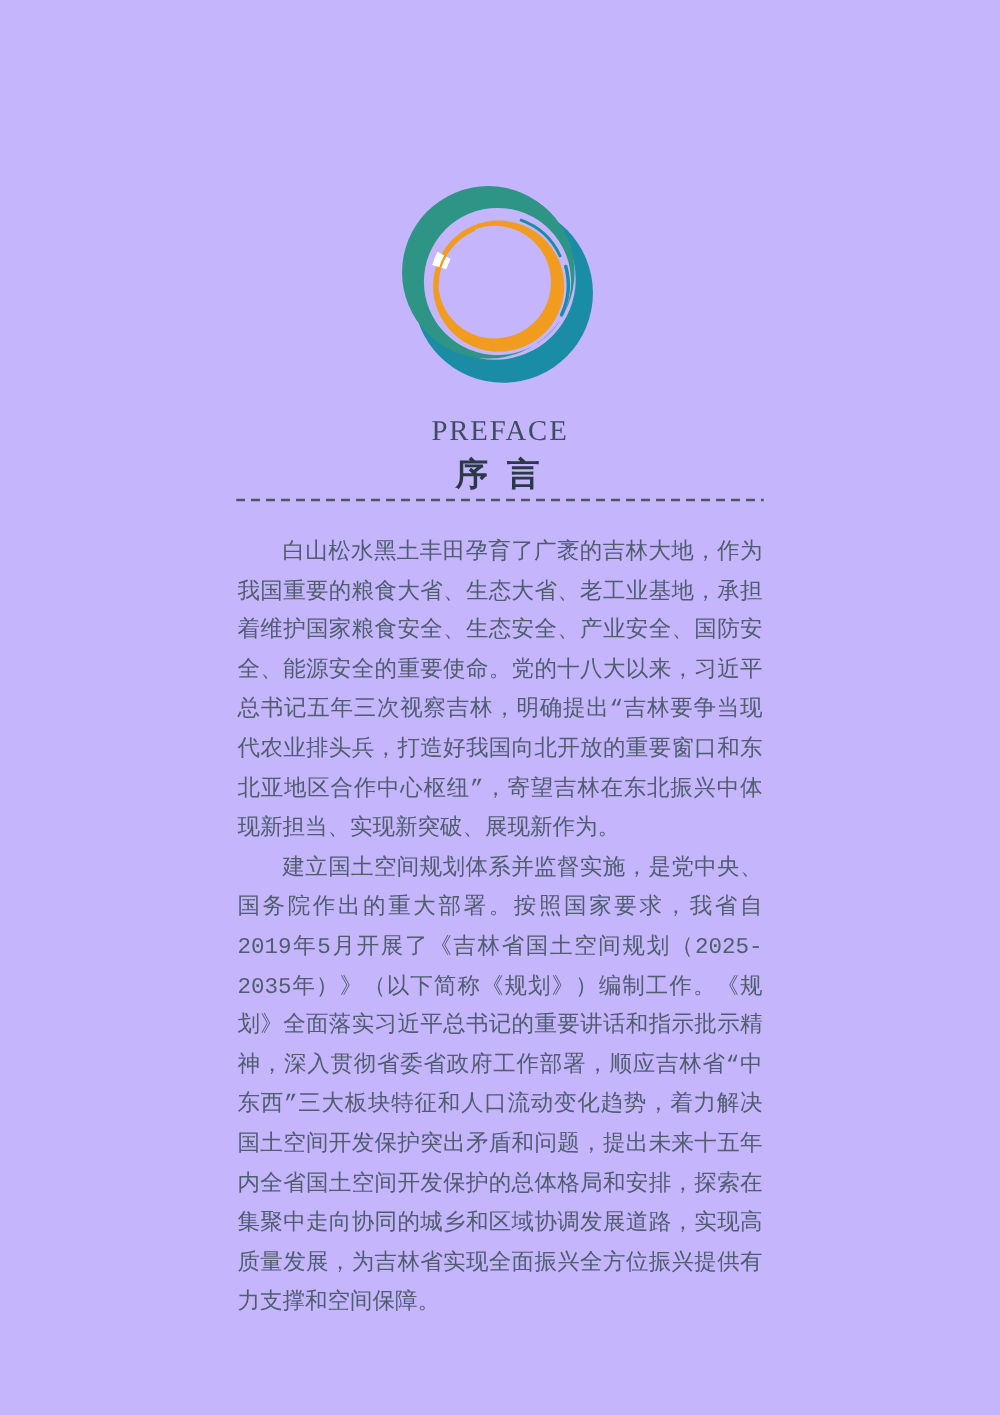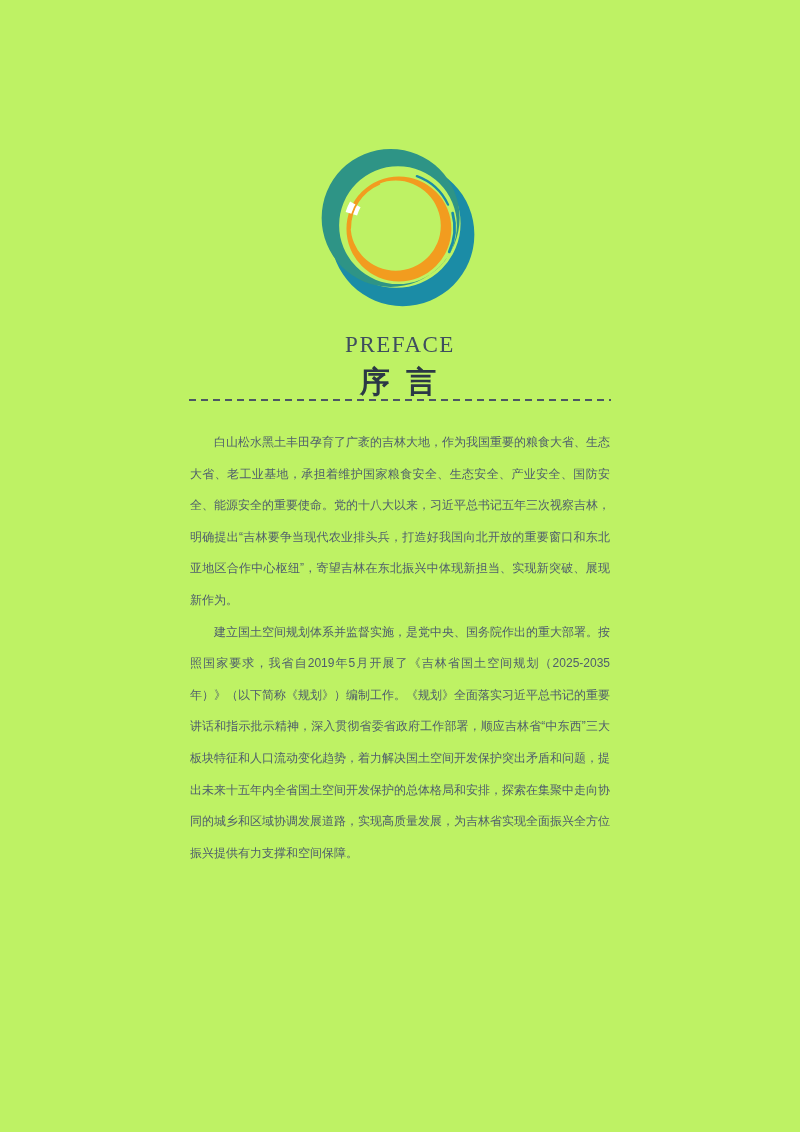--- a/index.html
+++ b/index.html
@@ -5,21 +5,21 @@
   html, body {
     margin: 0;
     padding: 0;
     background: #ffffff;
     font-family: "Liberation Sans", "DejaVu Sans", sans-serif;
   }
   .page {
     position: relative;
     width: 800px;
     height: 1132px;
-    background: #bef264;
+    background: #c4b5fd;
     overflow: hidden;
   }
   .logo {
     position: absolute;
     left: 306px;
     top: 136px;
     width: 184px;
     height: 184px;
   }
   .logo svg { width: 100%; height: 100%; display: block; }
@@ -34,42 +34,43 @@
     font-weight: 400;
     letter-spacing: 1.5px;
     color: #3f4e5e;
   }
   .preface-cn {
     position: absolute;
     top: 362px;
     left: 0;
     width: 100%;
     text-align: center;
-    font-size: 30px;
+    font-size: 26px;
     font-weight: 700;
     letter-spacing: 4px;
     color: #2b3845;
   }
   .dashed-divider {
     position: absolute;
     top: 399px;
     left: 189px;
     width: 422px;
     height: 2px;
     background: repeating-linear-gradient(90deg, #4c5763 0px, #4c5763 7px, transparent 7px, transparent 12px);
   }
   .body-text {
     position: absolute;
     top: 427px;
     left: 190px;
     width: 420px;
-    font-size: 12px;
+    font-size: 18px;
     line-height: 31.6px;
     color: #4f5d6d;
     text-align: justify;
+    font-family: Liberation Mono, monospace;
   }
   .body-text p {
     margin: 0;
     padding: 0;
     text-indent: 2em;
   }
 </style>
 </head>
 <body>
 

